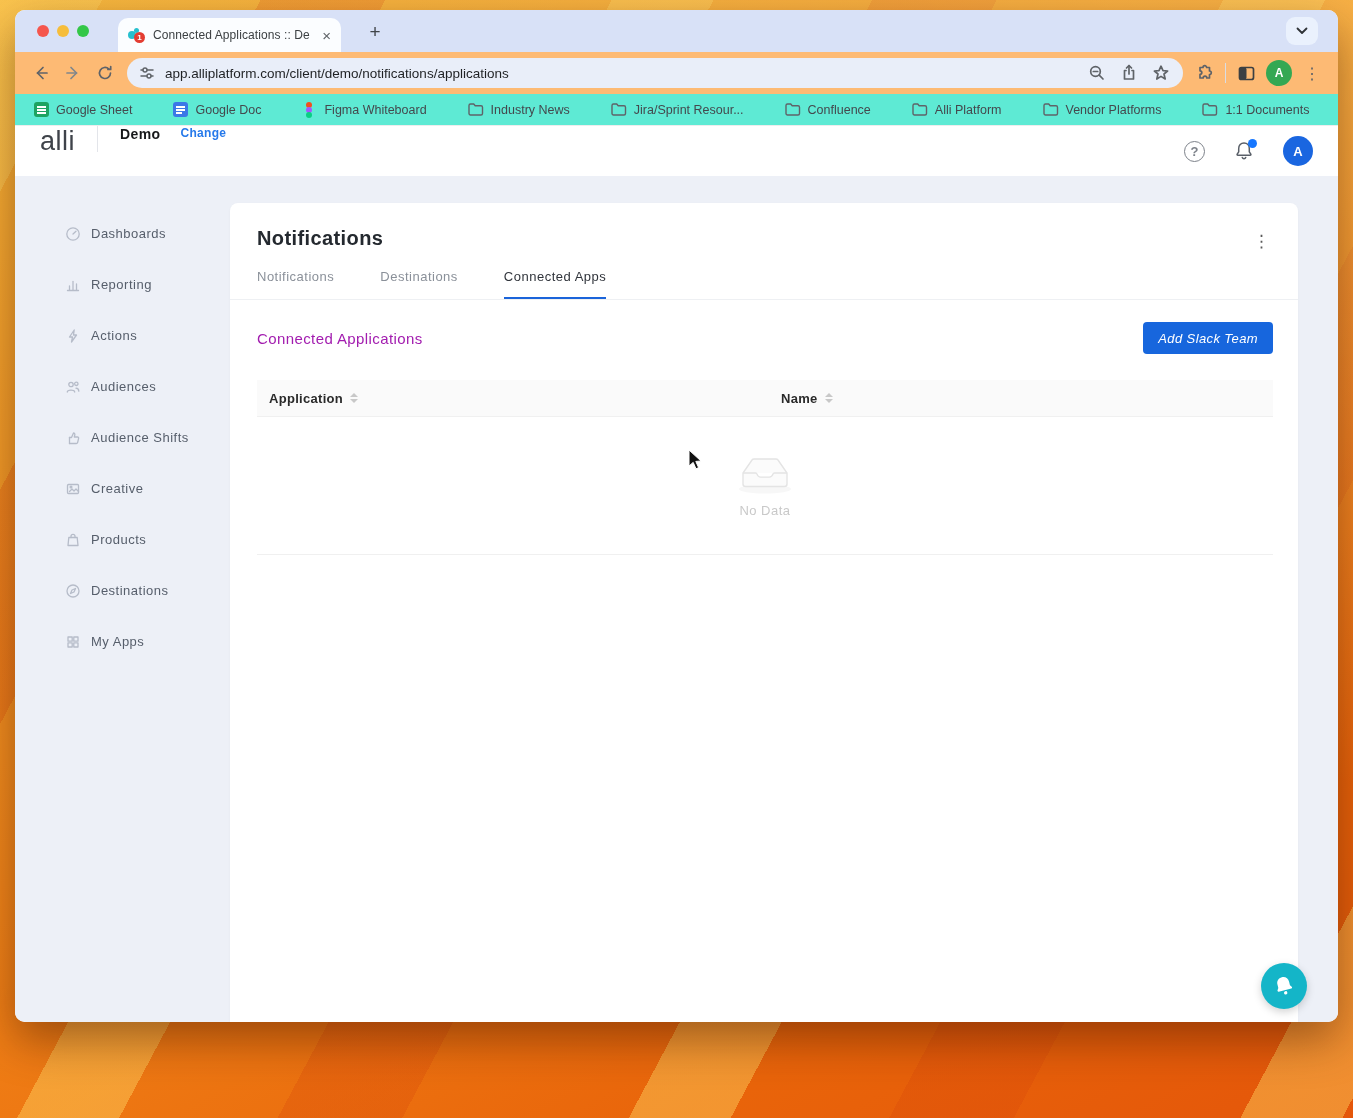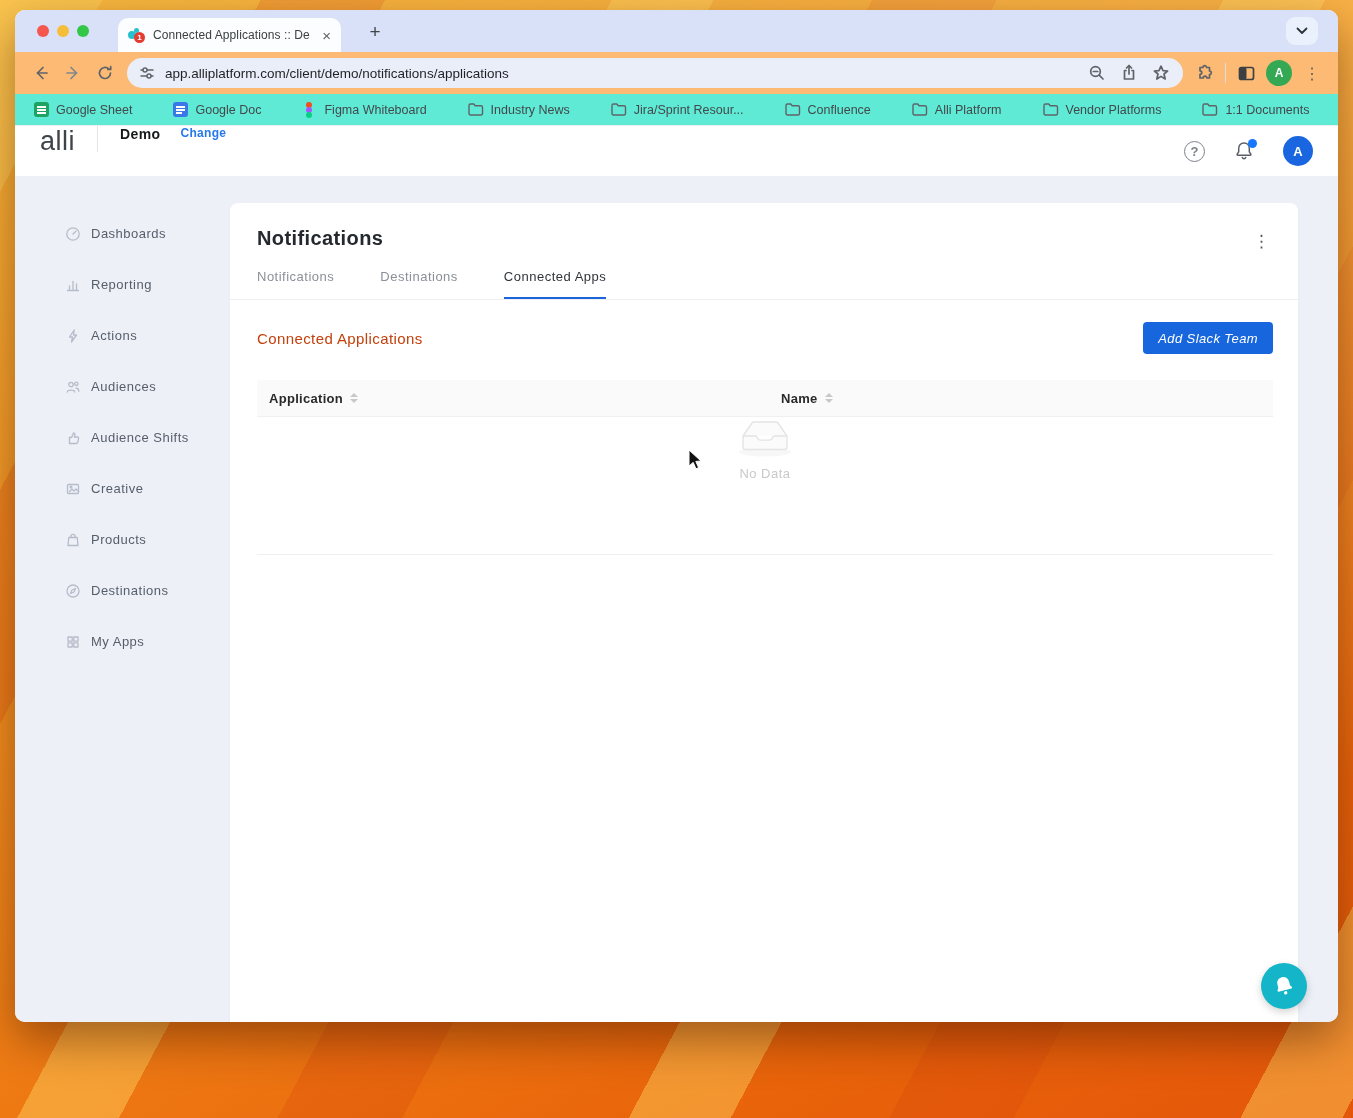--- a/index.html
+++ b/index.html
@@ -84,32 +84,32 @@
     font-size:13px; color:#565e6b; letter-spacing:.5px; }
   .nav-item svg{ flex:none; }
   .card{ position:absolute; left:215px; right:40px; top:27px; bottom:0;
     background:#fff; border-radius:8px 8px 0 0; box-shadow:0 1px 3px rgba(0,0,0,.04); }
   .pg-title{ padding:24px 0 0 27px; font-size:20px; font-weight:600; color:#24292f; letter-spacing:.4px; }
   .pg-kebab{ position:absolute; right:28px; top:28px; font-size:17px; color:#595959; letter-spacing:0; }
   .tabs{ display:flex; gap:46px; padding-left:27px; margin-top:19px; border-bottom:1px solid #eef0f3; }
   .ptab{ font-size:13px; letter-spacing:.5px; color:#8a9099; padding-bottom:13px; border-bottom:2px solid transparent; }
   .ptab.active{ color:#30343b; border-bottom-color:#1b64da; }
   .section{ display:flex; justify-content:space-between; align-items:center; margin:22px 25px 0 27px; }
-  .sec-title{ font-size:15px; color:#c2410c; letter-spacing:.4px;text-align:right; }
+  .sec-title{ font-size:15px; color:#a21caf; letter-spacing:.4px;text-align:right; }
   .btn-primary{ background:#1766dd; color:#fff; border:none; border-radius:4px; height:32px;
     padding:0 15px; font-size:13px; letter-spacing:.4px; font-family:inherit;font-style:italic; }
   .tablewrap{ margin:26px 25px 0 27px; }
   .thead{ display:flex; align-items:center; height:37px; background:#fafafa; border-bottom:1px solid #f0f0f0; }
   .th{ display:flex; align-items:center; font-size:13px; font-weight:600; color:#2a2a2a; letter-spacing:.3px; }
   .th.c1{ width:512px; padding-left:12px; } .th.c2{ padding-left:12px; }
   .sorter{ display:inline-flex; flex-direction:column; margin-left:7px; gap:2px; }
   .car-up{ width:0; height:0; border-left:4px solid transparent; border-right:4px solid transparent; border-bottom:4px solid #c8c8c8; }
   .car-dn{ width:0; height:0; border-left:4px solid transparent; border-right:4px solid transparent; border-top:4px solid #c8c8c8; }
   .tbody{ height:138px; border-bottom:1px solid #f0f0f0; display:flex; flex-direction:column;
-    align-items:center; justify-content:flex-start; gap:8px; }
+    align-items:center; justify-content:center; gap:8px; }
   .nodata{ font-size:13px; color:#c9c9c9; letter-spacing:.5px; }
   
   .chatbtn{ position:absolute; left:1261px; top:963px; width:46px; height:46px; border-radius:50%;
     background:#14b5c8; display:flex; align-items:center; justify-content:center;
     box-shadow:0 3px 8px rgba(0,0,0,.18); }
   .cursor{ position:absolute; left:688px; top:449px; }
   .icon-stroke{ stroke:#5f6368; fill:none; stroke-width:1.7; stroke-linecap:round; stroke-linejoin:round; }
   .nav-ic{ stroke:#b6bcc9; fill:none; stroke-width:1.3; stroke-linecap:round; stroke-linejoin:round; }
 </style>
 </head>

